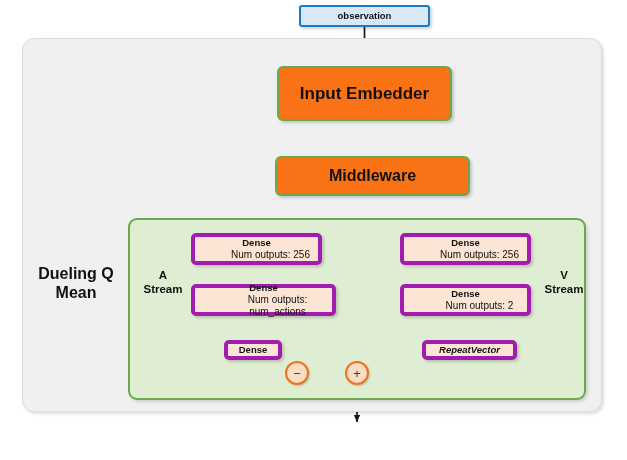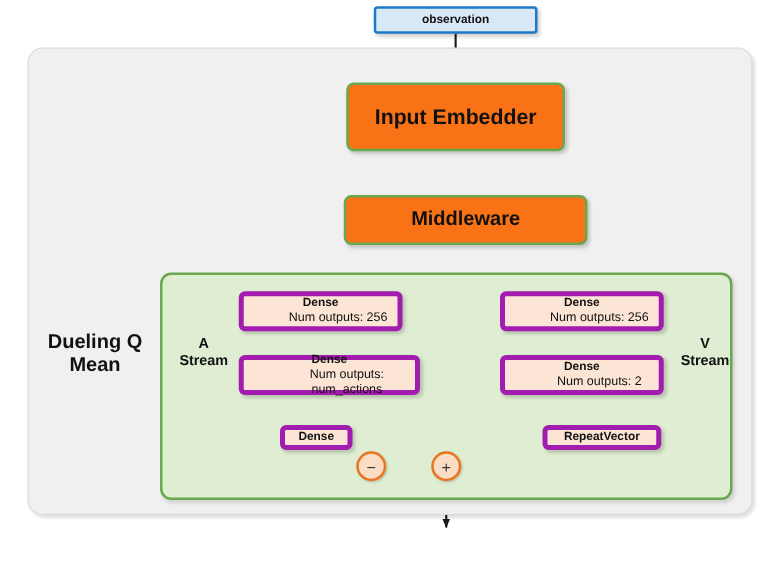--- a/index.html
+++ b/index.html
@@ -131,21 +131,21 @@
   #observation-node { left: 299px; top: 5px;  width: 131px; height: 22px; }
   #input-embedder-node { left: 277px; top: 66px; width: 175px; height: 55px; font-size: 17px; }
   #middleware-node { left: 275px; top: 156px; width: 195px; height: 40px; font-size: 16px; }
 
   #a-dense-1 { left: 191px; top: 233px; width: 131px; height: 32px; }
   #a-dense-2 { left: 191px; top: 284px; width: 145px; height: 32px; }
   #v-dense-1 { left: 400px; top: 233px; width: 131px; height: 32px; }
   #v-dense-2 { left: 400px; top: 284px; width: 131px; height: 32px; }
 
   #mean-node { left: 224px; top: 340px; width: 58px; height: 20px; }
-  #repeat-vector-node { left: 434px; top: 340px; width: 95px; height: 20px; }
+  #repeat-vector-node { left: 422px; top: 340px; width: 95px; height: 20px; font-style: italic; }
 
   #minus-op { left: 285px; top: 361px; }
   #plus-op  { left: 345px; top: 361px; }
 
   #action-q-values-node { left: 299px; top: 427px; width: 118px; height: 21px; }
 
   #dueling-q-head-label { left: 28px; top: 265px; width: 96px; }
   #a-stream-label { left: 136px; top: 269px; width: 54px; }
   #v-stream-label { left: 535px; top: 269px; width: 58px; }
 </style>

